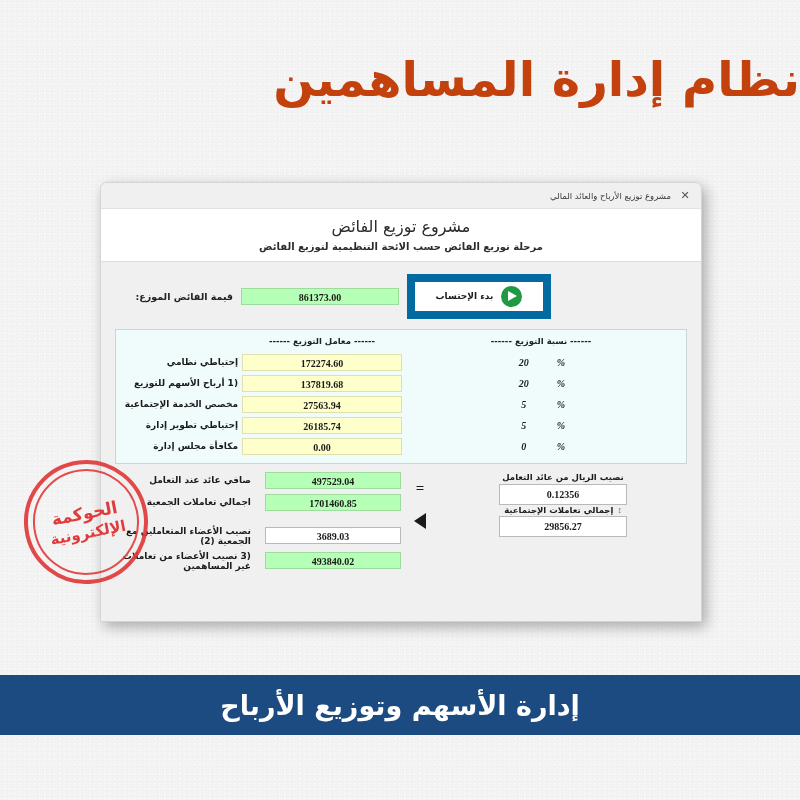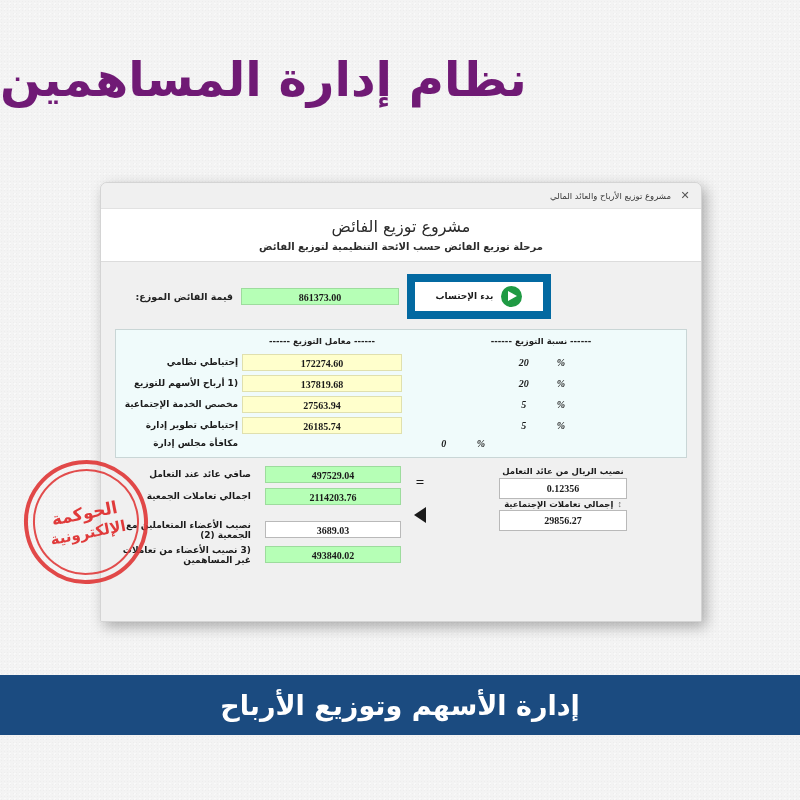--- a/index.html
+++ b/index.html
@@ -13,22 +13,22 @@
     position:absolute;inset:0;
     background-color:#f3f3f3;
     background-image:
       radial-gradient(rgba(0,0,0,0.022) 1px, transparent 1px),
       radial-gradient(rgba(255,255,255,0.5) 1px, transparent 1px);
     background-size:3px 3px, 5px 5px;
     background-position:0 0, 2px 1px;
   }
   .top-title{
     position:absolute;top:52px;left:0;width:800px;
-    text-align:left;
-    color:#701a75;
+    text-align:right;
+    color:#c2410c;
     font-size:48px;font-weight:bold;
     letter-spacing:0px;
     line-height:1.15;
     font-family:"DejaVu Sans","Liberation Sans",sans-serif;
   }
   .bottom-banner{
     position:absolute;left:0;bottom:65px;width:800px;height:60px;
     background:#1b4b80;
     display:flex;align-items:center;justify-content:center;
   }
@@ -322,37 +322,40 @@
           <div class="fld yellow">26185.74</div>
         </div>
         <div class="r-ratio">
           <div class="pct-val">5</div>
           <div class="pct-sign">%</div>
         </div>
       </div>
 
       <div class="dist-row">
         <div class="r-label">مكافأة مجلس إدارة</div>
+        <div class="r-coef">
+          <div class="fld yellow">0.00</div>
+        </div>
         <div class="r-ratio">
           <div class="pct-val">0</div>
           <div class="pct-sign">%</div>
         </div>
       </div>
     </div>
 
     <div class="calc-block">
 
       <div class="calc-right">
         <div class="calc-line">
           <div class="c-label">صافي عائد عند التعامل</div>
           <div class="fld green">497529.04</div>
         </div>
         <div class="calc-line">
           <div class="c-label">اجمالي تعاملات الجمعية</div>
-          <div class="fld green">2114203.76</div>
+          <div class="fld green">1701460.85</div>
         </div>
         <div class="spacer-gap"></div>
         <div class="calc-line">
           <div class="c-label">نصيب الأعضاء المتعاملين مع الجمعية (2)</div>
           <div class="fld white">3689.03</div>
         </div>
         <div class="calc-line">
           <div class="c-label">(3 نصيب الأعضاء من تعاملات غير المساهمين</div>
           <div class="fld green">493840.02</div>
         </div>

